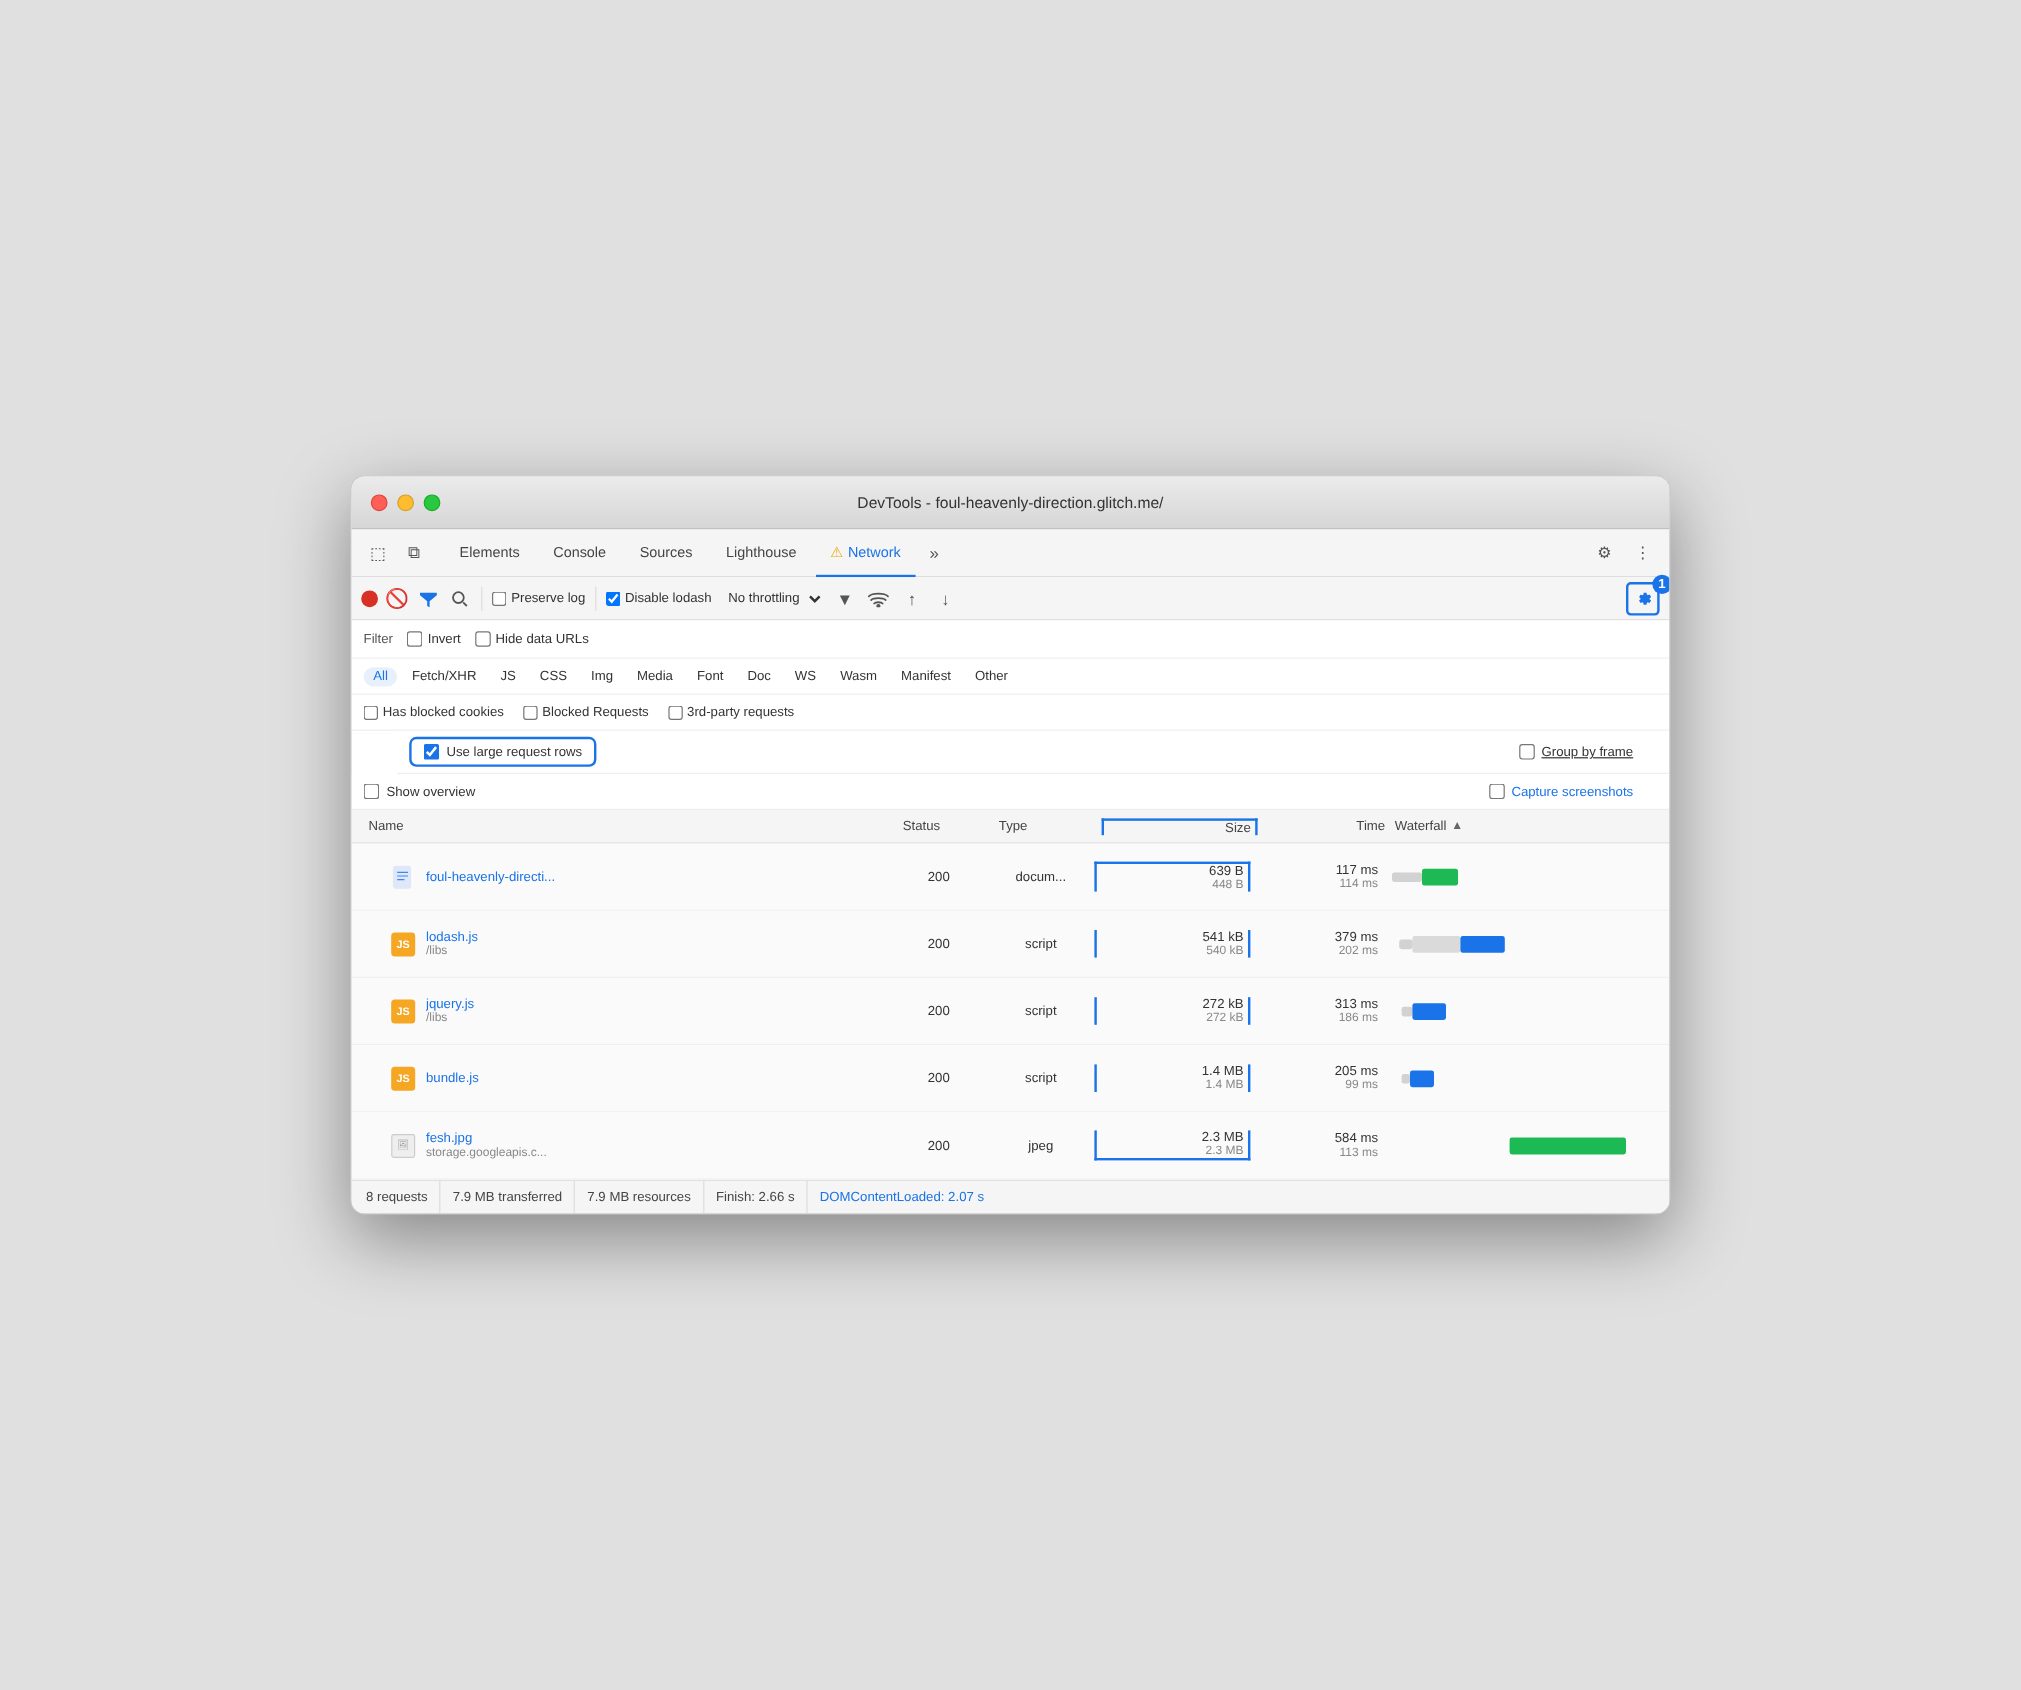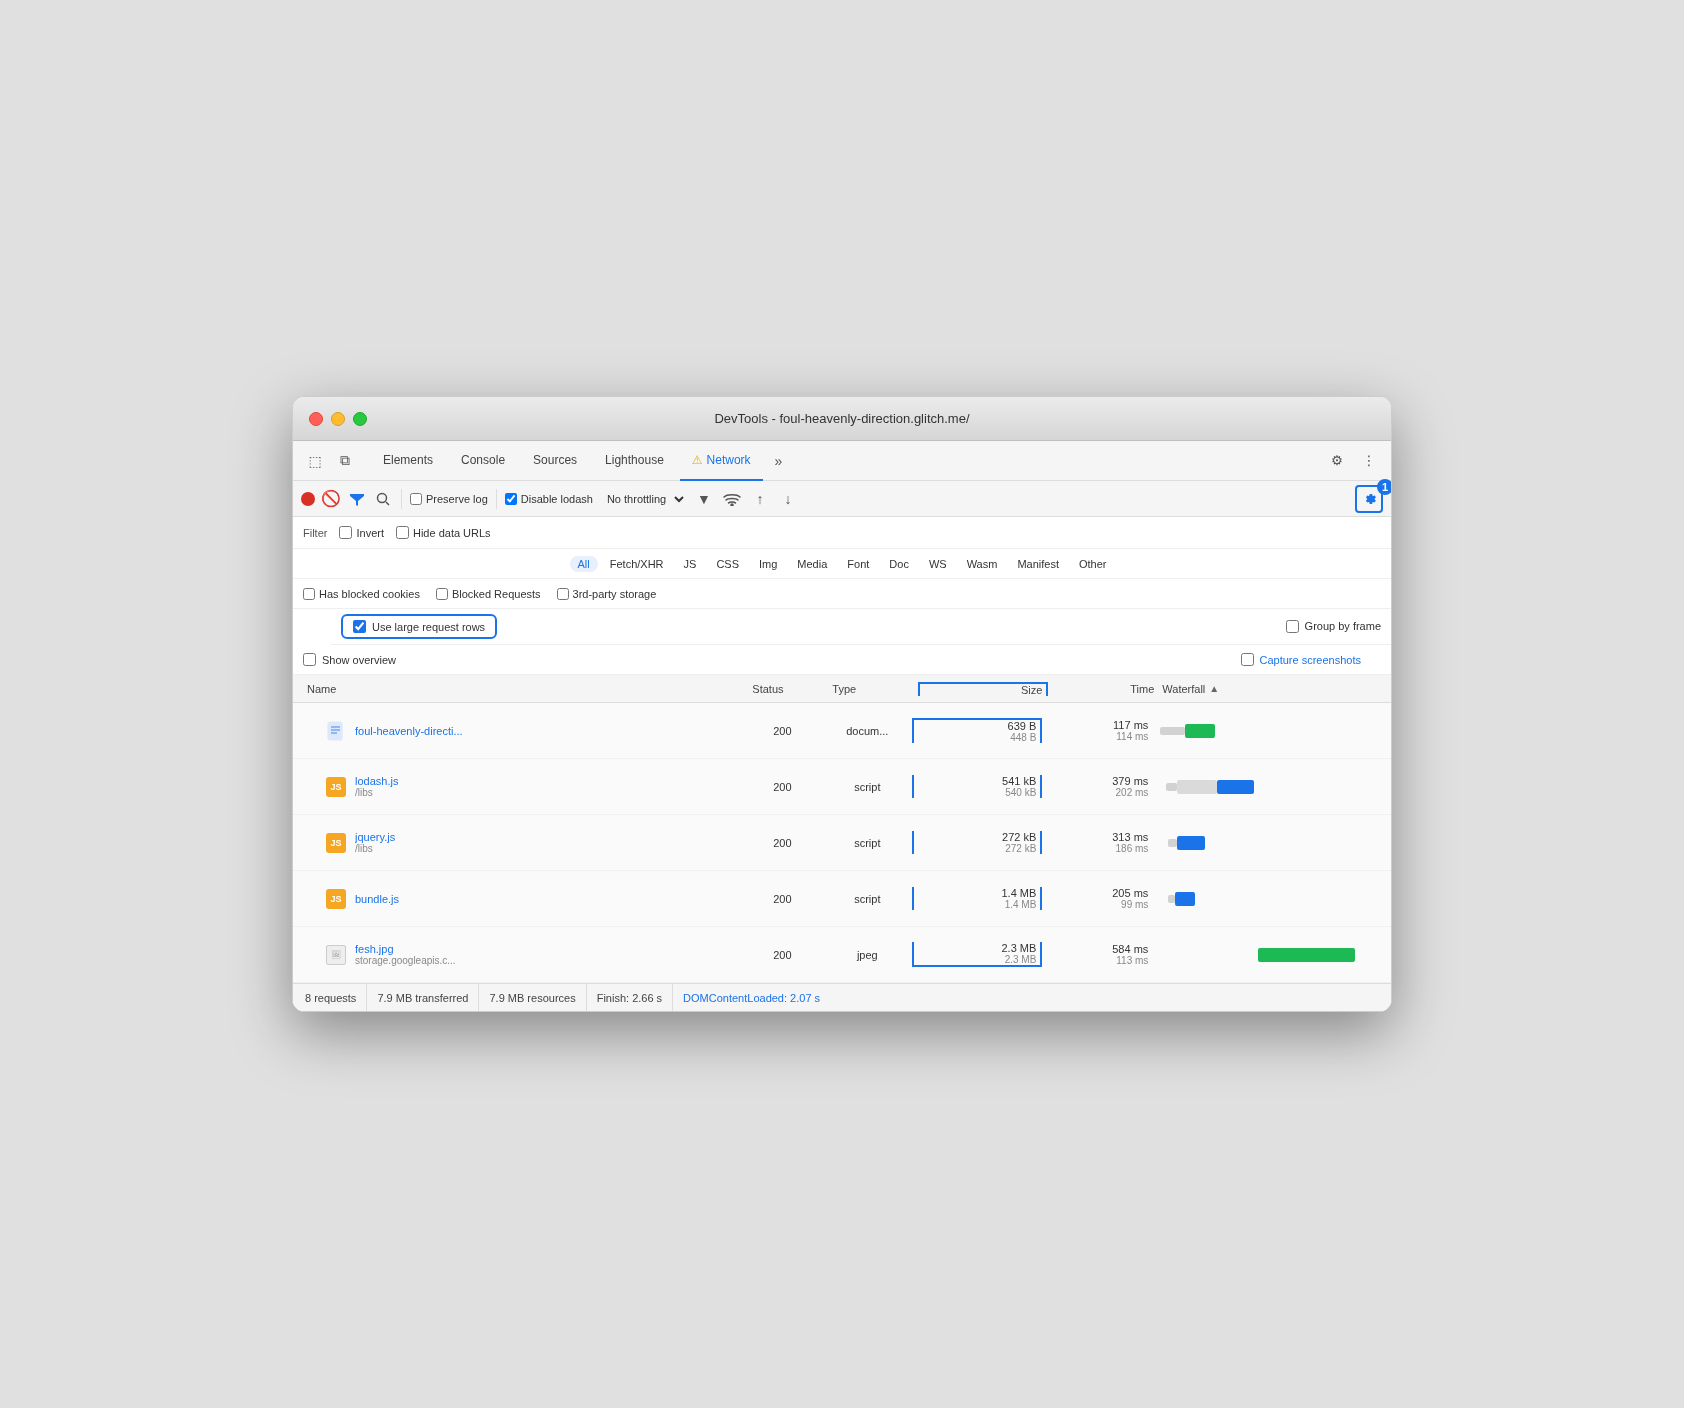--- a/index.html
+++ b/index.html
@@ -260,21 +260,20 @@
     }
     
     .type-filter-row {
       display: flex;
       align-items: center;
       height: 30px;
       border-bottom: 1px solid #eee;
       padding: 0 10px;
       gap: 4px;
       background: #fff;
-      justify-content: center;
     }
     .type-btn {
       padding: 2px 8px;
       font-size: 11px;
       color: #333;
       cursor: pointer;
       border-radius: 12px;
       border: none;
       background: transparent;
       white-space: nowrap;
@@ -317,26 +316,28 @@
       width: 13px;
       height: 13px;
       accent-color: #1a73e8;
     }
     .large-rows-label {
       font-size: 11px;
       color: #333;
     }
     .group-frame-label {
       display: flex;
-      align-items: flex-start;
+      align-items: flex-end;
       gap: 6px;
       font-size: 11px;
       color: #333;
       cursor: pointer;
       margin-left: auto;
+      margin-right: 20px;
+      text-decoration: underline;
     }
     
     .overview-row {
       display: flex;
       align-items: center;
       height: 30px;
       border-bottom: 1px solid #eee;
       padding: 0 10px;
       gap: 36px;
       background: #fff;
@@ -649,21 +650,21 @@
       <label class="checkbox-label">
         <input type="checkbox" style="">
         <span>Has blocked cookies</span>
       </label>
       <label class="checkbox-label">
         <input type="checkbox" style="">
         <span>Blocked Requests</span>
       </label>
       <label class="checkbox-label">
         <input type="checkbox" style="">
-        <span>3rd-party storage</span>
+        <span>3rd-party requests</span>
       </label>
     </div>
 
     <div class="options-row-wrapper">
 
       <div class="options-row">
         <label class="large-rows-box">
           <input type="checkbox" checked="" style="">
           <span class="large-rows-label">Use large request rows</span>
         </label>

